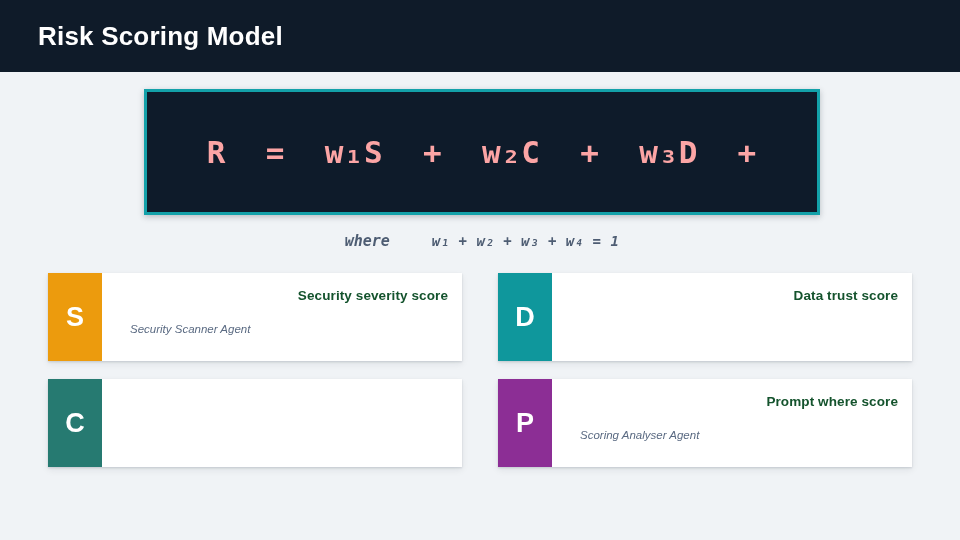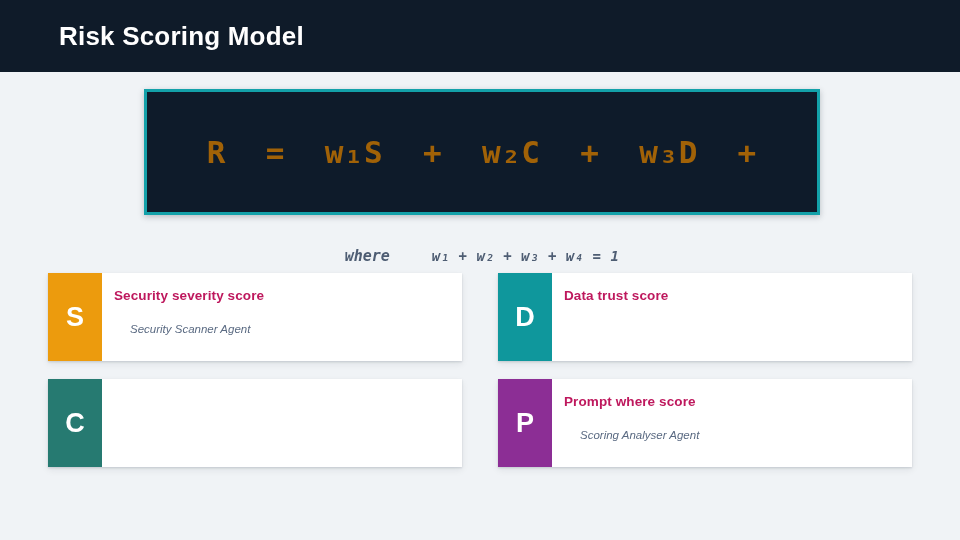--- a/index.html
+++ b/index.html
@@ -14,46 +14,45 @@
   
   .header {
     position: absolute; left: 0; top: 0; width: 960px; height: 72px;
     background: #0f1b29;
     display: flex; align-items: center;
     padding-left: 38px;
   }
   .header-title {
     color: #ffffff; font-size: 26px; font-weight: 700;
     letter-spacing: 0.2px;
-    margin-left: 21px;
   }
 
   
   .formula-box {
     position: absolute; left: 144px; top: 89px; width: 676px; height: 126px;
     background: #0e1b2a;
     border: 3px solid #13a1a9;
     box-shadow: 0 2px 6px rgba(15,27,41,0.25);
     display: flex; flex-direction: column; align-items: center; justify-content: center;
     gap: 4px;
   }
   .formula-line {
     font-family: "DejaVu Sans Mono", "DejaVu Sans", monospace;
     font-weight: 700;
     font-size: 31px;
-    color: #a16207;
+    color: #fca5a5;
     white-space: pre;
     letter-spacing: 1px;
     line-height: 44px;
     text-align: right;
   }
 
   
   .where-line {
-    position: absolute; left: 144px; top: 243px; width: 676px; height: 26px;
+    position: absolute; left: 144px; top: 228px; width: 676px; height: 26px;
     display: flex; align-items: center; justify-content: center;
     font-family: "DejaVu Sans Mono", "DejaVu Sans", monospace;
     font-style: italic;
     color: #4e5d73;
     white-space: pre;
   }
   .where-label { font-size: 15px; font-weight: 700; margin-right: 42px; }
   .where-constraint { font-size: 14px; font-weight: 700; letter-spacing: 0.5px; }
 
   
@@ -75,22 +74,23 @@
     width: 54px; flex: 0 0 54px; height: 100%;
     display: flex; align-items: center; justify-content: center;
     color: #ffffff; font-size: 27px; font-weight: 700;
   }
   .card-body {
     flex: 1;
     padding: 15px 14px 0 12px;
     display: flex; flex-direction: column;
   }
   .card-title {
-    font-size: 13.5px; font-weight: 700; color: #be185d;
+    font-size: 13.5px; font-weight: 700; color: #14532d;
     letter-spacing: 0.1px;
+    text-align: right;
   }
   .card-agent {
     margin-top: 20px;
     font-size: 11.5px; font-style: italic; color: #5a6a82; margin-left: 16px;
   }
 </style>
 </head>
 <body>
 
 <div class="slide">

